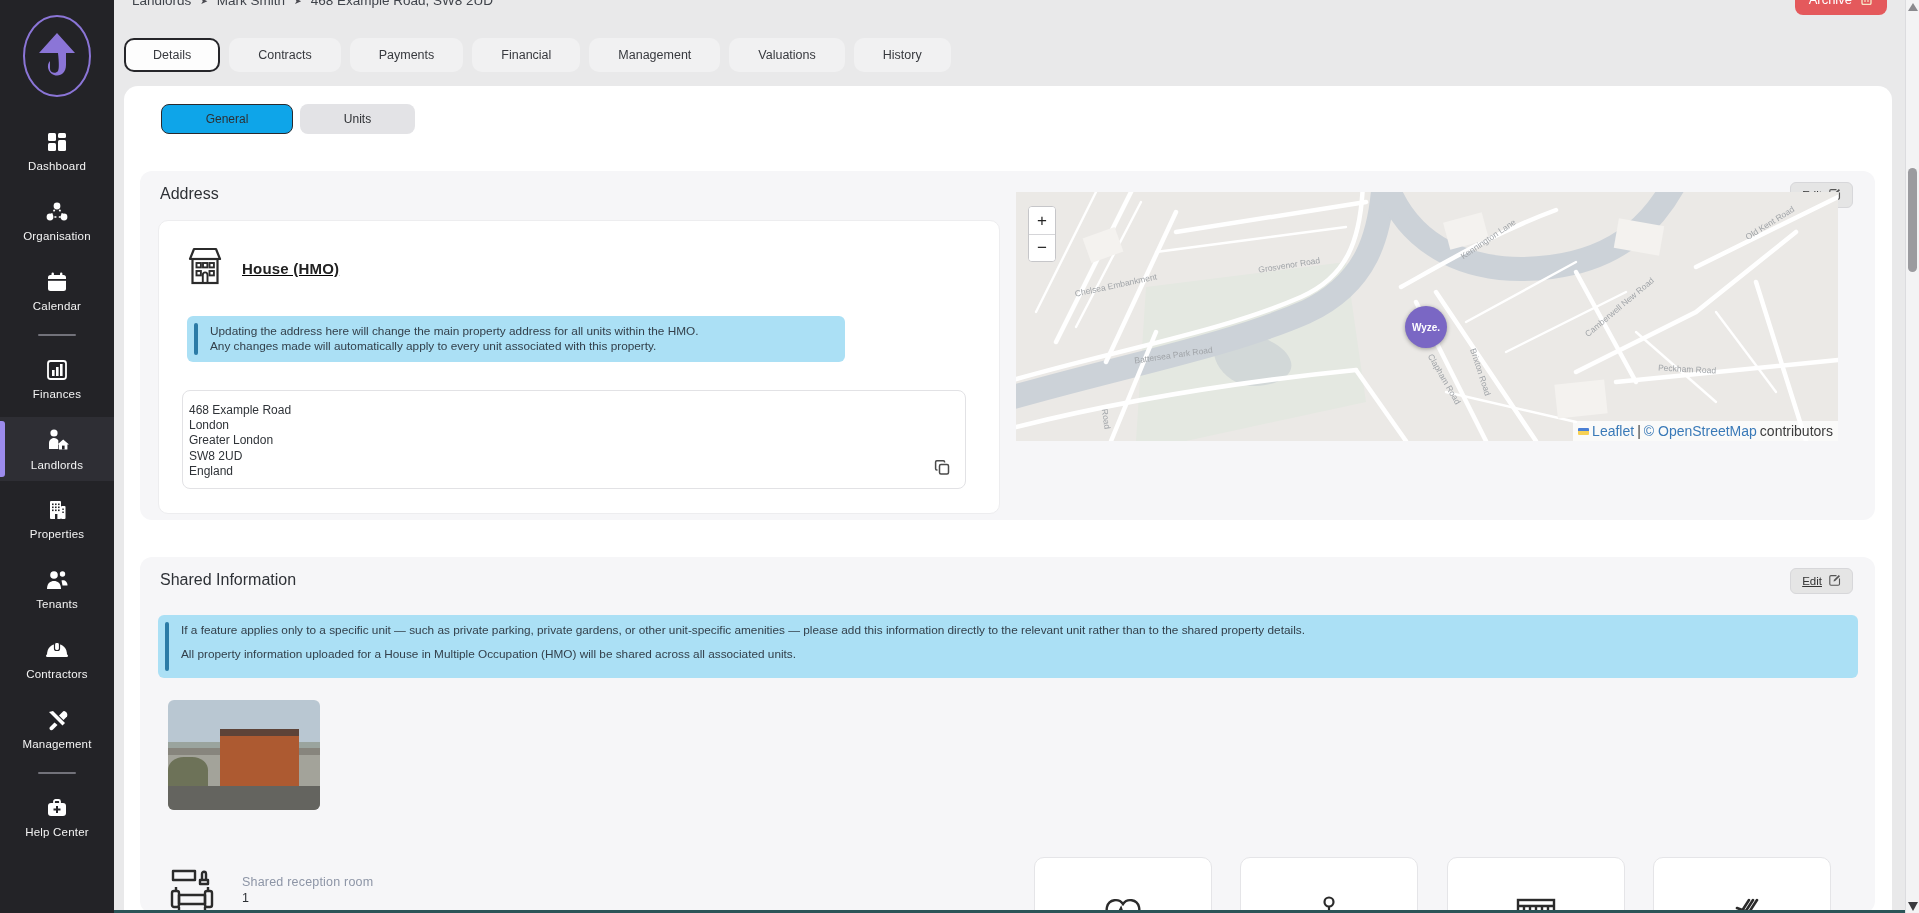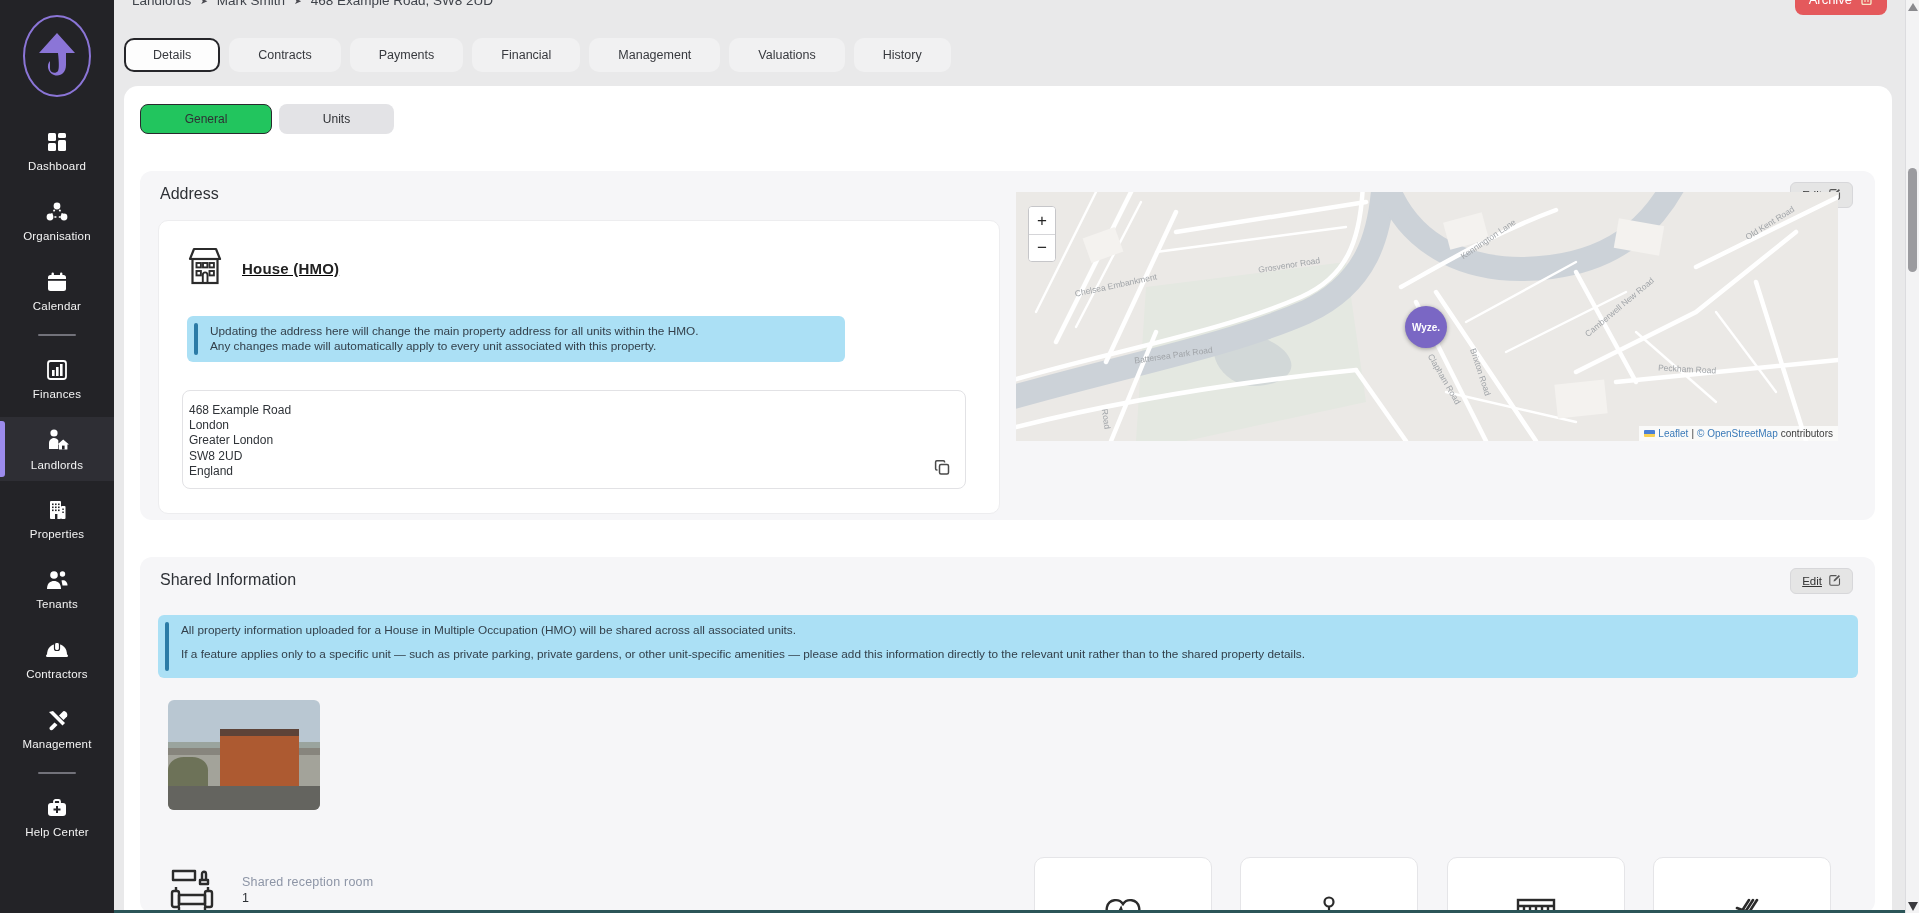--- a/index.html
+++ b/index.html
@@ -31,21 +31,21 @@
 
   
   .tabs { position:absolute; left:124px; top:38px; display:flex; gap:9px; z-index:2; }
   .tab { height:34px; padding:0 27px; display:flex; align-items:center; justify-content:center; font-size:12.5px; color:#37393e; background:#f1f1f2; border:2px solid transparent; border-radius:10px; cursor:pointer; }
   .tab.active { background:#fdfdfd; border-color:#26262a; }
 
   
   .main-card { position:absolute; left:124px; top:86px; width:1768px; height:827px; background:#ffffff; border-radius:14px 14px 0 0; z-index:1; }
   .subtabs { position:absolute; left:16px; top:18px; display:flex; gap:7px; }
   .subtab { height:30px; min-width:115px; padding:0 24px; display:flex; align-items:center; justify-content:center; font-size:12px; color:#2e3034; border-radius:8px; cursor:pointer; background:#e3e3e6; border:1.6px solid transparent; }
-  .subtab.active { background:#22c55e; border-color:#2a2a2e; min-width:132px; }
+  .subtab.active { background:#0ea5e9; border-color:#2a2a2e; min-width:132px;margin-left:21px; }
 
   .section { position:absolute; left:16px; width:1735px; background:#f6f6f8; border-radius:12px; }
   .section-title { position:absolute; left:20px; top:14px; font-size:16px; color:#2e3136; }
   .edit-btn { position:absolute; right:22px; top:11px; height:26px; padding:0 11px; background:#e5e5e5; border:1px solid #d7d7da; border-radius:6px; display:flex; align-items:center; gap:7px; font-size:11.5px; color:#333; cursor:pointer; font-family:inherit;text-decoration:underline; }
 
   
   #address-section { top:85px; height:349px; }
   .addr-panel { position:absolute; left:18px; top:49px; width:842px; height:294px; background:#fff; border:1px solid #ededef; border-radius:10px; }
   .ptype-row { position:absolute; left:23px; top:22px; display:flex; align-items:center; gap:14px;text-decoration:underline; }
   .ptype-label { font-size:15px; color:#222; font-weight:bold; letter-spacing:.2px; }
@@ -58,21 +58,21 @@
   .copy-btn { position:absolute; right:12px; bottom:10px; width:22px; height:22px; display:flex; align-items:center; justify-content:center; cursor:pointer; background:none; border:none; }
 
   
   .map { position:absolute; left:876px; top:21px; width:822px; height:249px; background:#ebe9e6; overflow:hidden; cursor:grab; }
   .map svg.baselayer { position:absolute; left:0; top:0; }
   .map-label { position:absolute; font-size:8.5px; color:#a0a4a8; white-space:nowrap; pointer-events:none; }
   .zoom-ctl { position:absolute; left:12px; top:14px; width:28px; background:#fff; border:1px solid #c6c6c9; border-radius:4px; overflow:hidden; z-index:3; }
   .zoom-btn { width:100%; height:27px; display:flex; align-items:center; justify-content:center; font-size:17px; color:#222; cursor:pointer; background:#fff; border:none; font-family:inherit; }
   .zoom-btn + .zoom-btn { border-top:1px solid #d5d5d8; }
   .map-marker { position:absolute; left:389px; top:114px; width:42px; height:42px; border-radius:50%; background:#7a67c4; box-shadow:0 1px 4px rgba(0,0,0,.35); display:flex; align-items:center; justify-content:center; color:#fff; font-size:10px; font-weight:bold; cursor:pointer; z-index:2; }
-  .map-attrib { position:absolute; right:0; bottom:0; background:rgba(255,255,255,.75); padding:2px 5px; font-size:10px; color:#3c3c3c; display:flex; align-items:center; gap:3px; z-index:3; }
+  .map-attrib { position:absolute; right:0; bottom:0; background:rgba(255,255,255,.75); padding:2px 5px; font-size:14px; color:#3c3c3c; display:flex; align-items:center; gap:3px; z-index:3; }
   .flag { width:11px; height:7px; display:inline-block; background:linear-gradient(#4a7fd4 0 50%, #f7d154 50% 100%); border-radius:1px; }
   .attrib-link { color:#3a7ab8; cursor:pointer; }
 
   
   #shared-section { top:471px; height:356px; }
   #shared-banner { position:absolute; left:18px; top:58px; width:1700px; height:63px; }
   .info-text p + p { margin-top:9px; }
   .photo-thumb { position:absolute; left:28px; top:143px; width:152px; height:110px; border-radius:6px; overflow:hidden; cursor:pointer; background:linear-gradient(#b9c7d2 0 38%, #9aa49e 38% 44%, #87857d 44% 50%, #a3a39a 50% 100%); }
   .photo-house { position:absolute; left:34%; top:26%; width:52%; height:52%; background:#ad5a31; border-top:7px solid #5d4338; }
   .photo-road { position:absolute; left:0; bottom:0; width:100%; height:22%; background:#64645f; }
@@ -408,22 +408,22 @@
           <svg width="12" height="12" viewBox="0 0 12 12">
               <path d="M10.5 4.5 L10.5 10 C10.5 10.8 10 11.2 9.2 11.2 L2 11.2 C1.2 11.2 0.8 10.8 0.8 10 L0.8 2.8 C0.8 2 1.2 1.6 2 1.6 L7.5 1.6" fill="none" stroke="#555" stroke-width="1.1"></path>
               <path d="M4.5 7.5 L5 5.8 L9.8 1 L11 2.2 L6.2 7 Z" fill="#555"></path>
             </svg>
         </span>
       </button>
 
       <div class="info-banner" id="shared-banner">
         <div class="info-bar"></div>
         <div class="info-text">
+          <p>If a feature applies only to a specific unit — such as private parking, private gardens, or other unit-specific amenities — please add this information directly to the relevant unit rather than to the shared property details.</p>
           <p>All property information uploaded for a House in Multiple Occupation (HMO) will be shared across all associated units.</p>
-          <p>If a feature applies only to a specific unit — such as private parking, private gardens, or other unit-specific amenities — please add this information directly to the relevant unit rather than to the shared property details.</p>
         </div>
       </div>
 
       <div class="photo-thumb">
         <div class="photo-bush"></div>
         <div class="photo-house"></div>
         <div class="photo-road"></div>
       </div>
 
       <div class="feature-row">

